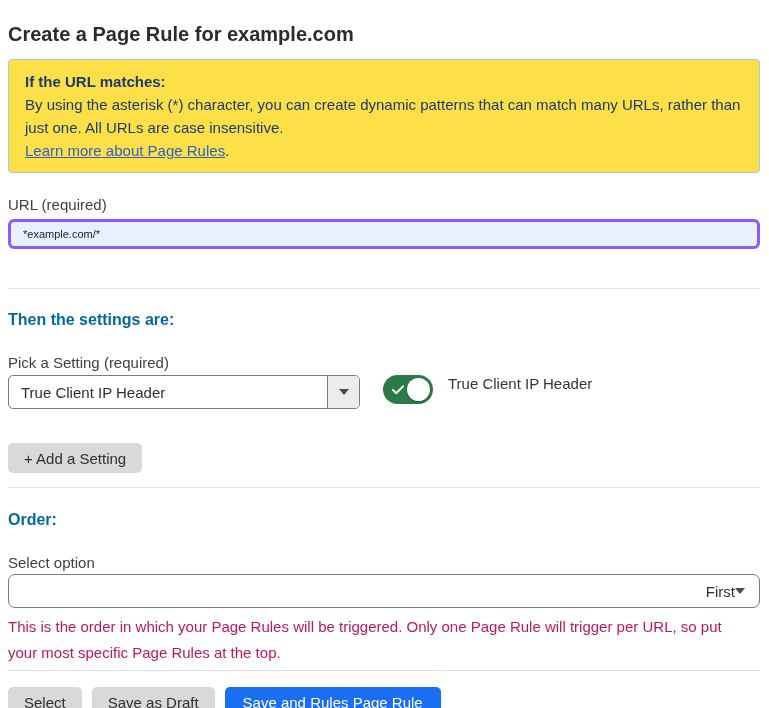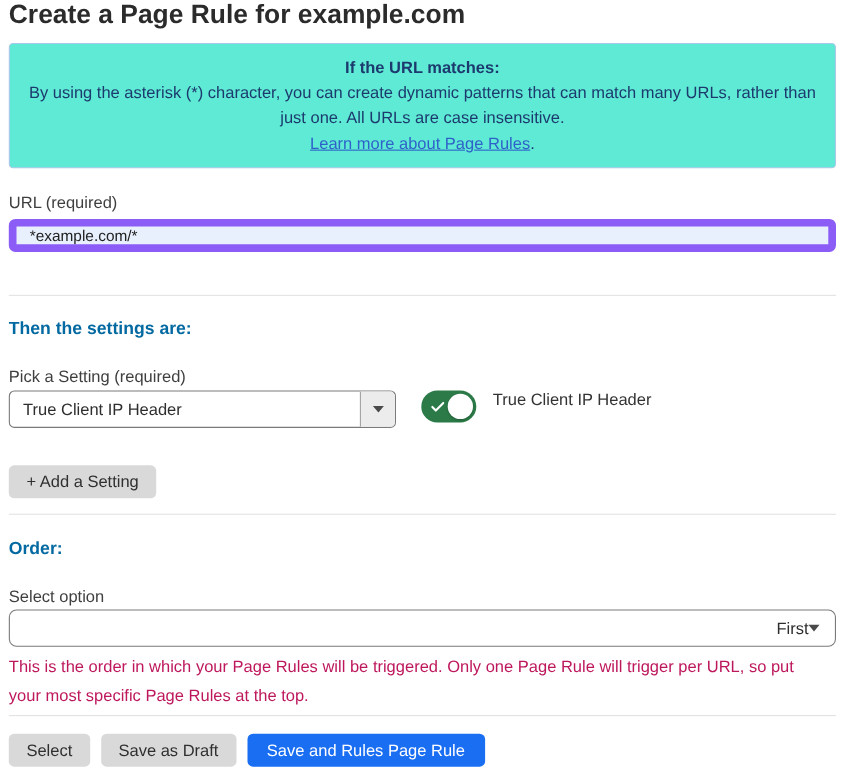--- a/index.html
+++ b/index.html
@@ -6,37 +6,36 @@
   html, body { background: #ffffff; }
   body {
     width: 769px; height: 708px;
     font-family: "Liberation Sans", sans-serif;
     color: #2e2e2e;
     overflow: hidden;
   }
   .content { padding: 0 9px 0 8px; }
 
   h1.page-title {
-    margin-top: 0;
-    font-size: 24px;
+    margin-top: 20px;
+    font-size: 20px;
     font-weight: bold;
     color: #2b2b2b;
     line-height: 28px;
   }
 
   .info-box {
     margin-top: 11px;
-    background: #5eead4;
+    background: #fde047;
     border: 1px solid #a9c7e8;
     border-radius: 4px;
     padding: 10px 16px 10px 16px;
     font-size: 15px;
     line-height: 23px;
     color: #1c3a6e;
-    text-align: center;
   }
   .info-box .info-heading { font-weight: bold; }
   .info-box a.learn-link {
     color: #2f62c9;
     text-decoration: underline;
     cursor: pointer;
   }
 
   .field-label {
     display: block;
@@ -45,25 +44,25 @@
     line-height: 20px;
     color: #3f3f3e;
   }
 
   .url-input {
     display: block;
     margin-top: 4px;
     width: 100%;
     height: 30px;
     background: #e8effd;
-    border: 7px solid #8b5cf6;
+    border: 3px solid #8b5cf6;
     border-radius: 6px;
     padding: 0 12px;
     font-family: "Liberation Sans", sans-serif;
-    font-size: 14px;
+    font-size: 11px;
     color: #222222;
   }
 
   .divider { border: none; border-top: 1px solid #e3e3e3; height: 0; }
   .divider-1 { margin-top: 39px; }
   .divider-2 { margin-top: 14px; }
   .divider-3 { margin-top: 4px; }
 
   h2.section-heading {
     font-size: 16px;

